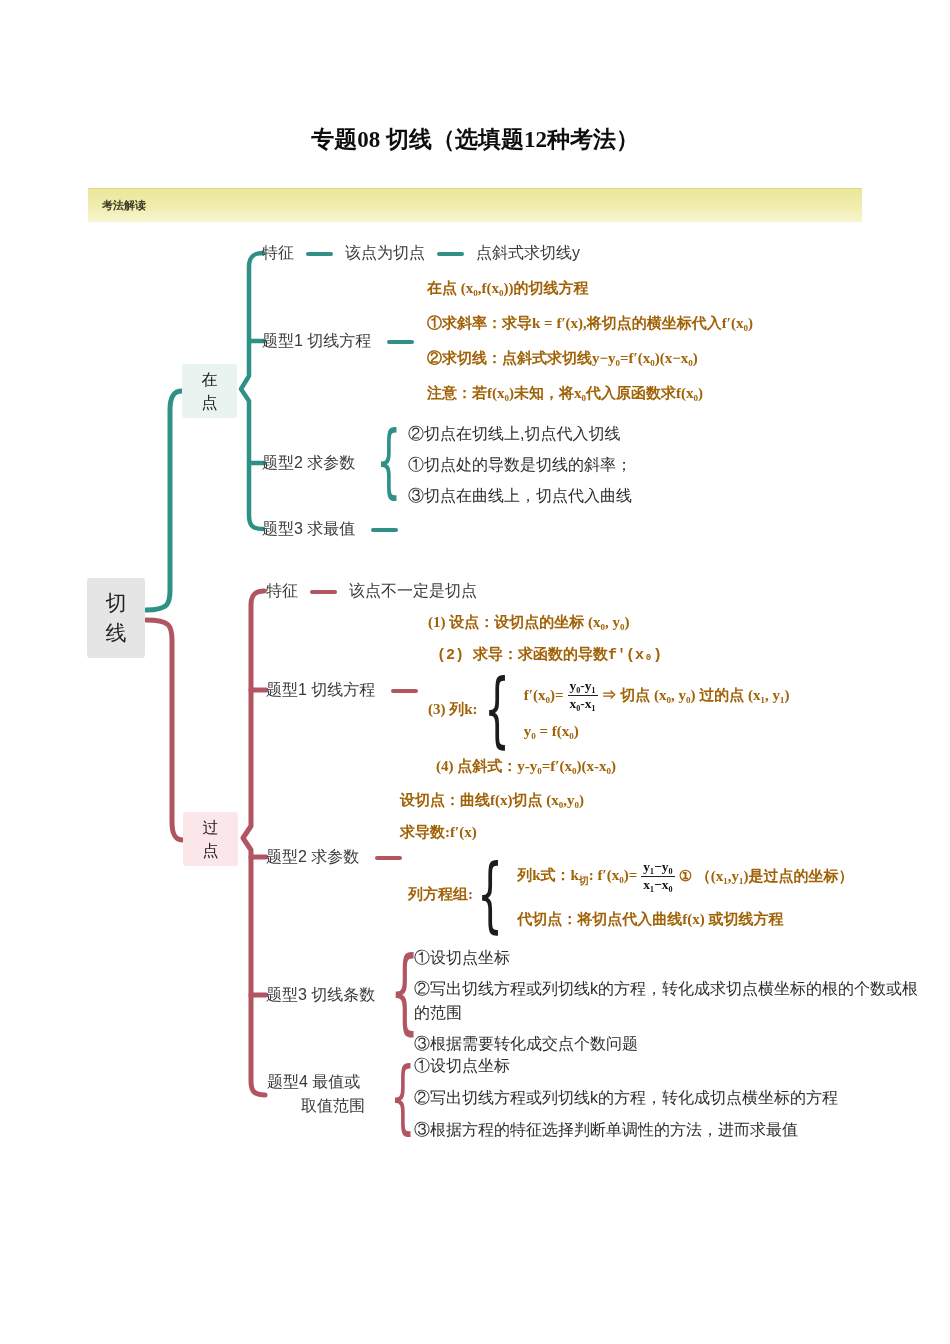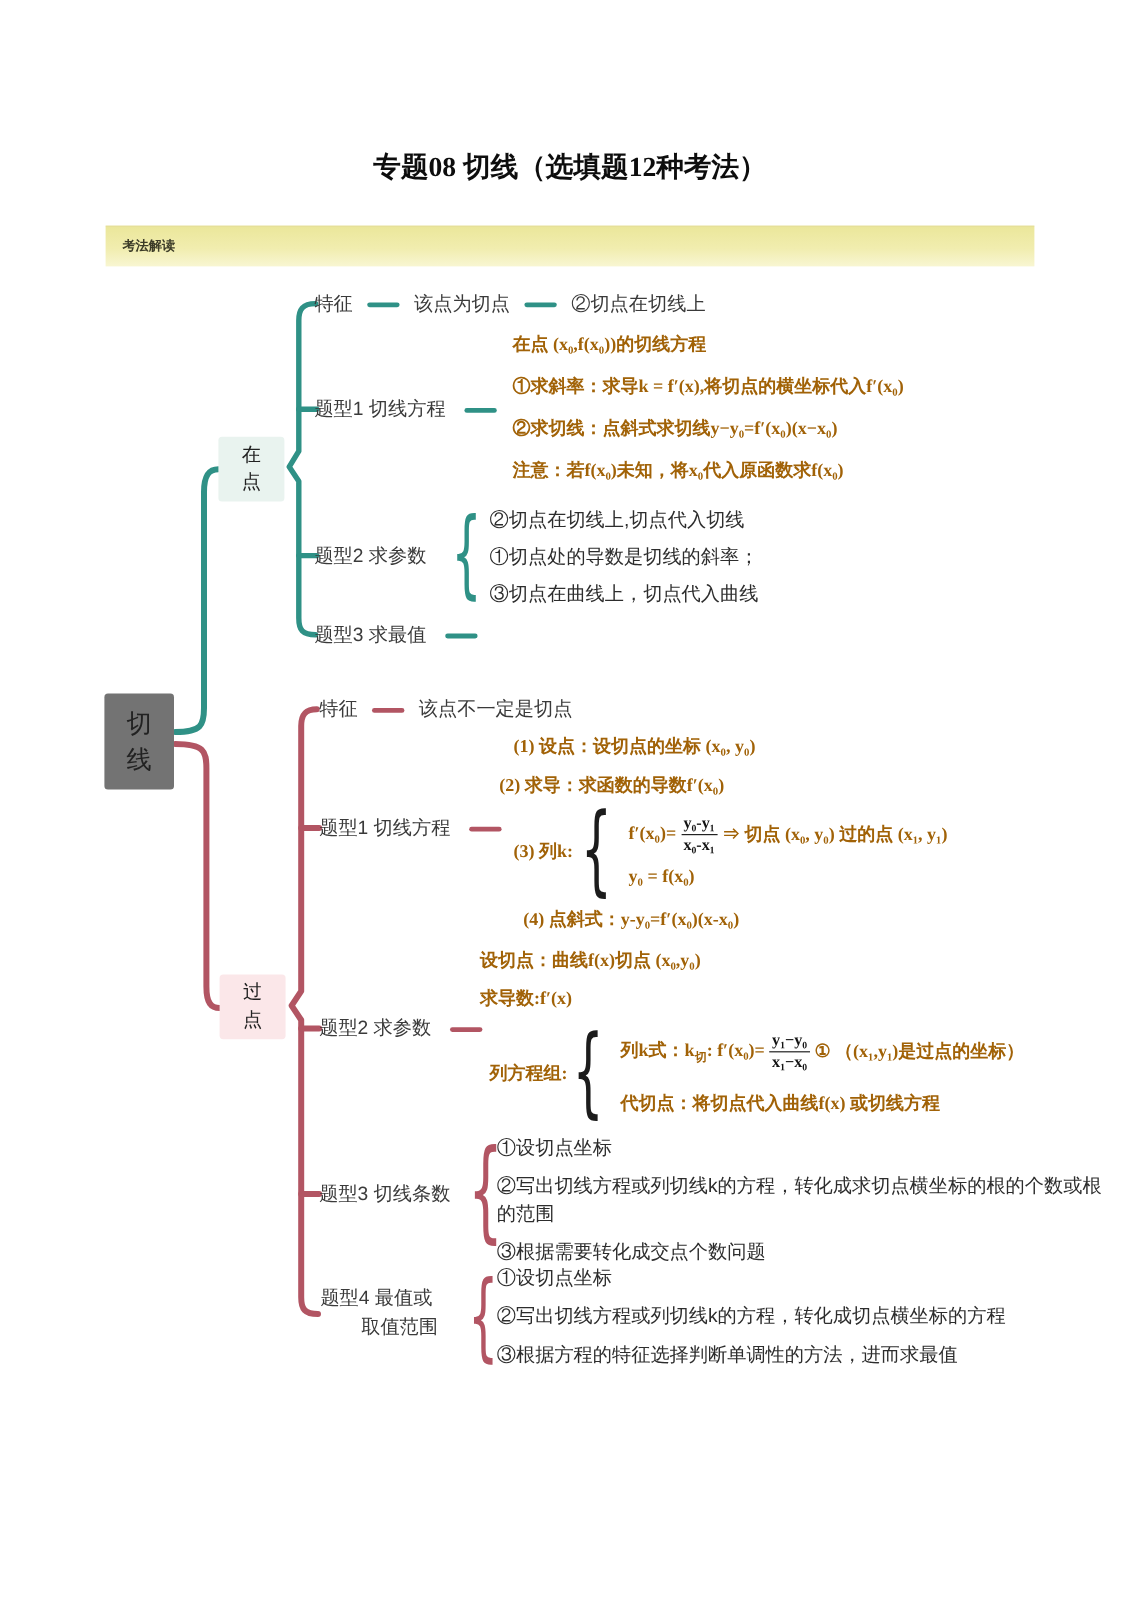--- a/index.html
+++ b/index.html
@@ -9,21 +9,21 @@
   .title{position:absolute;top:124px;left:0;width:100%;text-align:center;
          font-family:"Liberation Serif",serif;font-weight:bold;font-size:23px;color:#0d0d0d;}
   .banner{position:absolute;left:88px;top:188px;width:774px;height:33px;
           background:linear-gradient(180deg,#ebe79b 0%,#f1edaf 55%,#f8f6d2 100%);
           border-top:1px solid #e0da85;}
   .banner span{display:inline-block;padding-left:14px;line-height:33px;
           font-weight:bold;font-size:11px;color:#3c3c28;}
   .node{position:absolute;display:flex;align-items:center;justify-content:center;
         border-radius:3px;color:#222;}
   .node .vtxt{width:1.1em;word-break:break-all;text-align:center;line-height:1.45;}
-  .root-node{left:87px;top:578px;width:58px;height:80px;background:#737373;
+  .root-node{left:87px;top:578px;width:58px;height:80px;background:#e5e5e5;
              font-size:21px;font-family:"Liberation Serif",serif;}
   .on-node{left:182px;top:364px;width:55px;height:54px;background:#e9f3ef;font-size:16px;}
   .through-node{left:183px;top:812px;width:55px;height:54px;background:#fbe7e9;font-size:16px;}
   .row{position:absolute;display:flex;align-items:center;white-space:nowrap;}
   .lbl{font-size:16px;color:#3a3a3a;}
   .dash{display:inline-block;width:27px;height:4px;border-radius:2px;margin:0 12px;}
   .dash.teal{background:#2f9186;}
   .dash.red{background:#b25563;}
   .math{font-family:"Liberation Serif",serif;font-weight:bold;font-size:15px;color:#a16207;
         white-space:nowrap;}
@@ -78,21 +78,21 @@
   </div>
   <div class="node through-node">
     <span class="vtxt">过点</span>
   </div>
 
   <div class="row" style="left:262px;top:243px;">
     <span class="lbl">特征</span>
     <span class="dash teal"></span>
     <span class="lbl">该点为切点</span>
     <span class="dash teal"></span>
-    <span class="lbl">②切点在切线上</span>
+    <span class="lbl">点斜式求切线y</span>
   </div>
 
   <div class="row" style="left:262px;top:331px;">
     <span class="lbl">题型1 切线方程</span>
     <span class="dash teal" style="margin-left:16px;"></span>
   </div>
   <div class="abs math mathlines" style="left:427px;top:271px;">
     <div>在点 (x₀,f(x₀))的切线方程</div>
     <div>①求斜率：求导k = f′(x),将切点的横坐标代入f′(x₀)</div>
     <div>②求切线：点斜式求切线y−y₀=f′(x₀)(x−x₀)</div>
@@ -119,21 +119,21 @@
     <span class="dash red"></span>
     <span class="lbl">该点不一定是切点</span>
   </div>
 
   <div class="row" style="left:266px;top:680px;">
     <span class="lbl">题型1 切线方程</span>
     <span class="dash red" style="margin-left:16px;"></span>
   </div>
 
   <div class="abs math" style="left:428px;top:613px;">(1) 设点：设切点的坐标 (x₀, y₀)</div>
-  <div class="abs math" style="left:416px;top:645px;">(2) 求导：求函数的导数f′(x₀)</div>
+  <div class="abs math" style="left:437px;top:645px;font-family:Liberation Mono, monospace;">(2) 求导：求函数的导数f′(x₀)</div>
 
   <div class="row" style="left:428px;top:666px;height:86px;">
     <span class="math">(3) 列k:</span>
     <span class="brace" style="position:static;font-size:82px;color:#1c1c1c;margin-left:6px;">{</span>
     <span class="vcol" style="margin-left:-12px;">
       <span class="row" style="position:static;">
         <span class="math">f′(x₀)=</span>
         <span class="frac">
           <span class="num">y₀-y₁</span>
           <span class="den">x₀-x₁</span>

